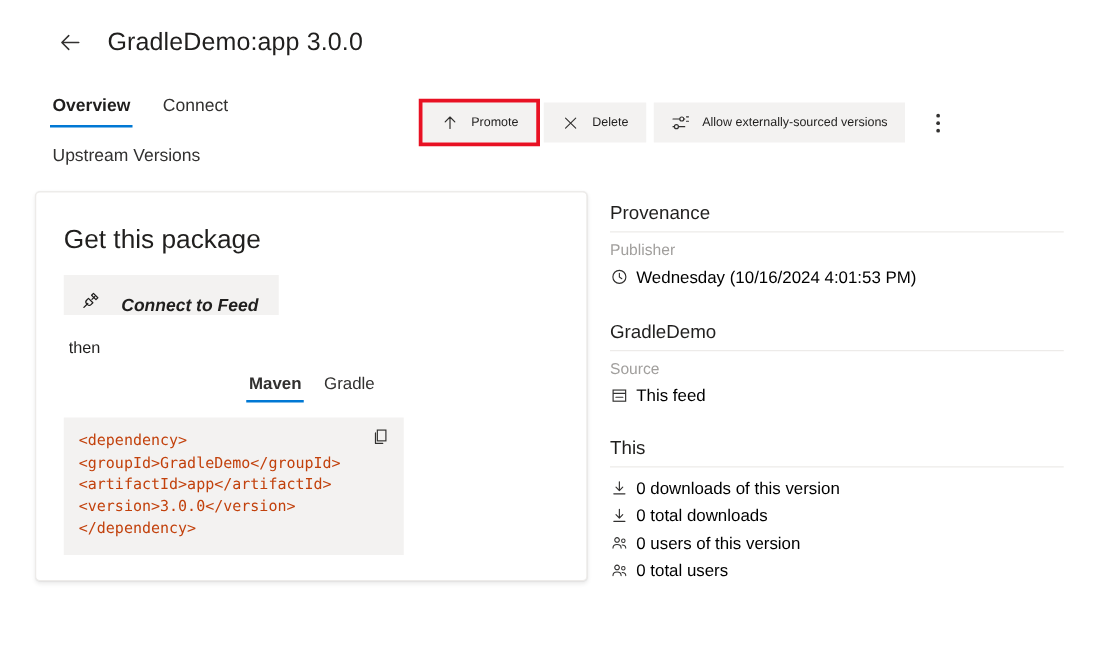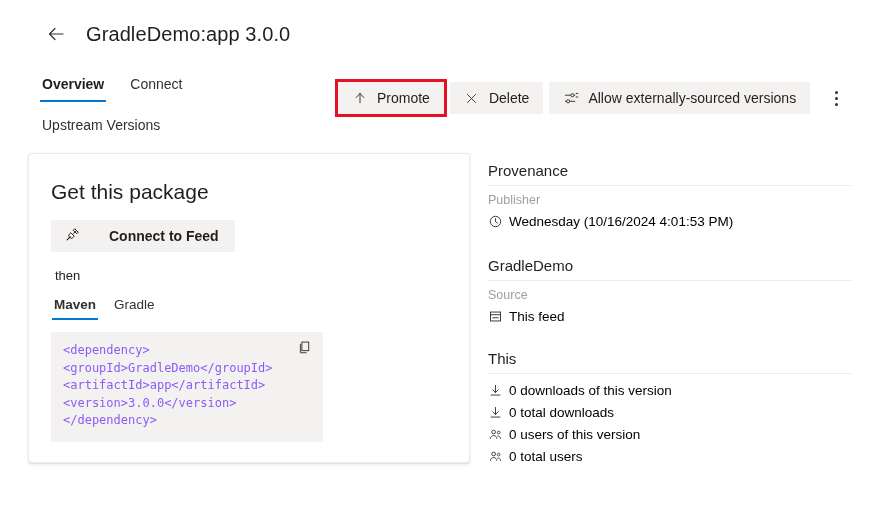--- a/index.html
+++ b/index.html
@@ -84,21 +84,21 @@
     gap: 6px;
   }
   .cmd-btn {
     display: flex;
     align-items: center;
     gap: 9px;
     background: #f3f2f1;
     border: none;
     height: 32px;
     padding: 0 14px;
-    font-size: 14px;
+    font-size: 10px;
     font-family: "Liberation Sans", sans-serif;
     color: #201f1e;
     cursor: pointer;
     white-space: nowrap;
   }
   .cmd-btn .cmd-icon {
     display: flex;
     align-items: center;
     justify-content: center;
     width: 16px;
@@ -169,42 +169,44 @@
     padding: 22px 22px 20px 22px;
   }
   .card-title {
     font-size: 21px;
     font-weight: 400;
     color: #201f1e;
     margin: 4px 0 16px 0;
   }
   .connect-btn {
     display: inline-flex;
-    align-items: center;
-    gap: 28px;
+    align-items: flex-end;
+    gap: 16px;
     background: #f3f2f1;
     border: none;
     height: 32px;
     padding: 0 16px 0 13px;
     font-size: 14px;
     font-weight: 600;
     font-family: "Liberation Sans", sans-serif;
     color: #201f1e;
     cursor: pointer;
+    font-style: italic;
   }
   .then-text {
     font-size: 13px;
     color: #201f1e;
     margin: 16px 0 12px 4px;
   }
   .code-tabs {
     display: flex;
     gap: 14px;
     margin-bottom: 12px;
     padding-left: 1px;
+    justify-content: center;
   }
   .code-tab {
     position: relative;
     font-size: 13.5px;
     color: #323130;
     padding: 2px 2px 8px 2px;
     cursor: pointer;
   }
   .code-tab.active {
     font-weight: 700;
@@ -223,21 +225,21 @@
     background: #f3f2f1;
     padding: 10px 12px 12px 12px;
     width: 272px;
     box-sizing: border-box;
   }
   .code-block pre {
     margin: 0;
     font-family: "DejaVu Sans Mono", "Liberation Mono", monospace;
     font-size: 12px;
     line-height: 17.5px;
-    color: #8b5cf6;
+    color: #c2410c;
     white-space: pre;
   }
   .copy-icon {
     position: absolute;
     top: 8px;
     right: 10px;
     width: 16px;
     height: 16px;
     cursor: pointer;
     color: #323130;

